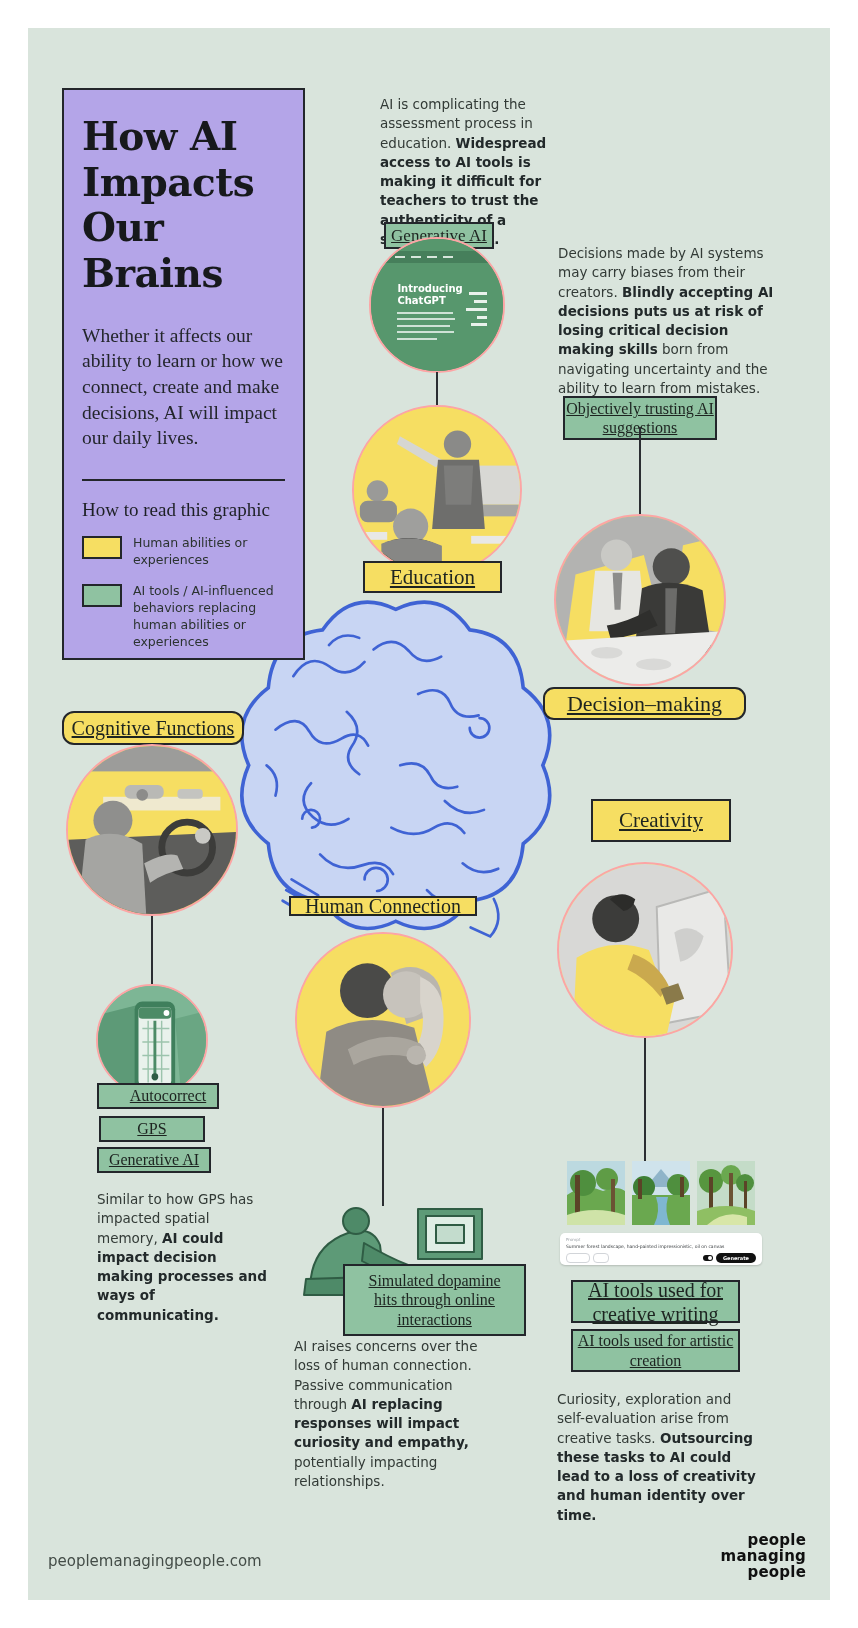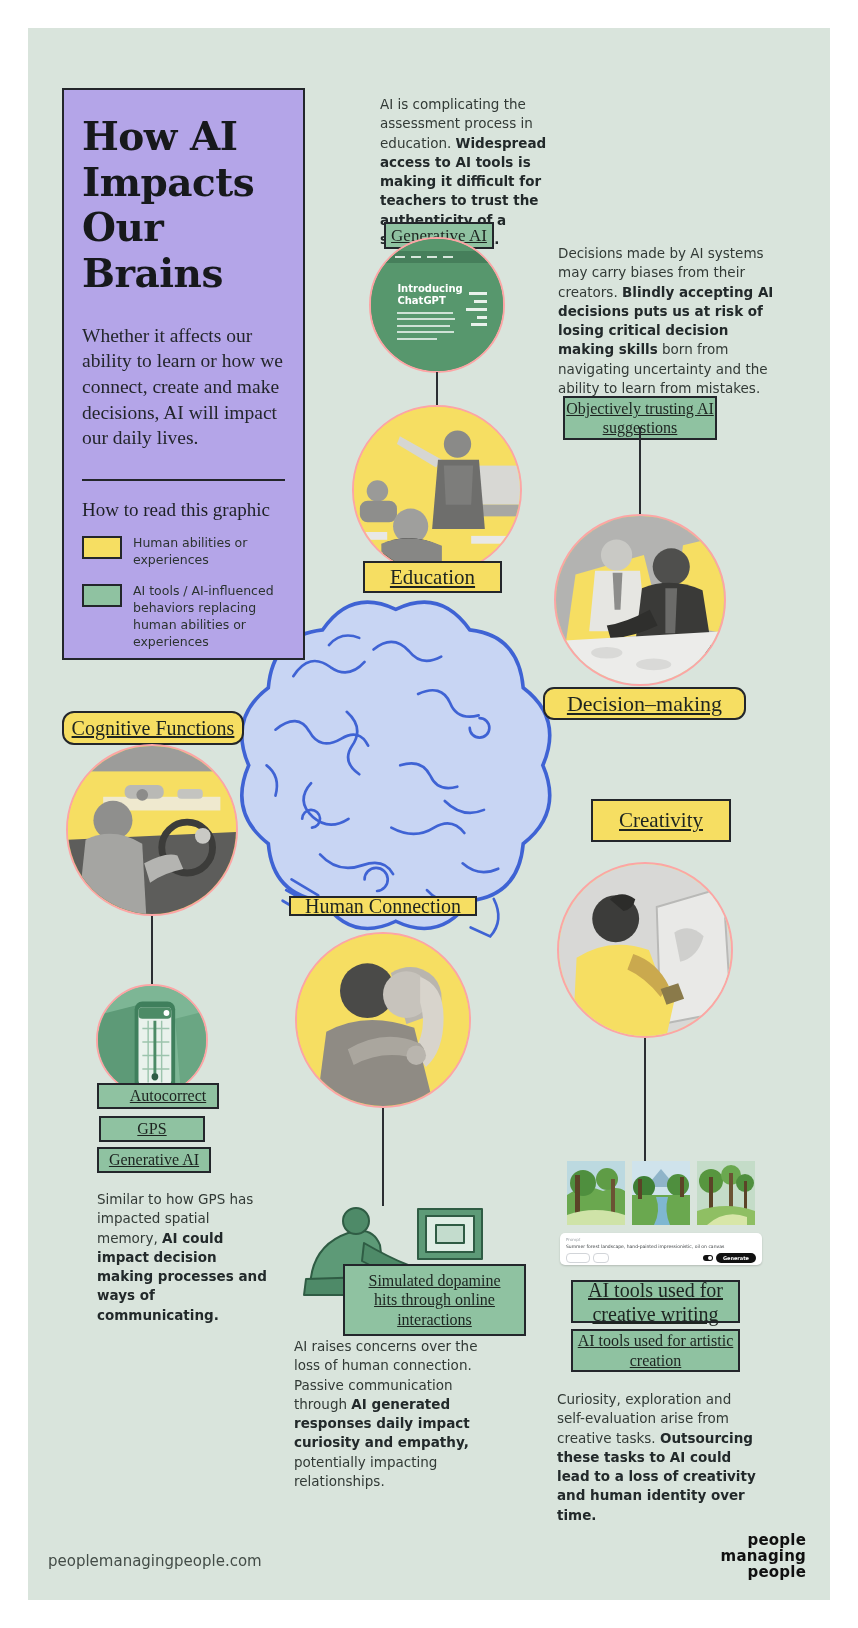--- a/index.html
+++ b/index.html
@@ -265,21 +265,21 @@
         <path d="M6,84 L196,78 L198,100 L4,100 Z" fill="#4e8a68"></path>
         <rect x="92" y="70" width="42" height="8" fill="#cfe3d6"></rect>
         <path d="M140,80 L168,76 L172,92 L144,96 Z" fill="#cfe3d6"></path>
         <path d="M150,88 L182,84 L184,98 L152,100 Z" fill="#dfeee5"></path>
       </g>
     </svg>
   </div>
 
   <div class="abs glabel" style="left:299px;top:1264px;width:183px;height:72px;font-size:16px;line-height:1.2;padding:0 20px;margin-left:44px;">Simulated dopamine hits through online interactions</div>
 
-  <div class="abs para" style="left:294px;top:1337px;width:196px;"><span>AI raises concerns over the loss of human connection. Passive communication through </span><strong>AI generated responses daily impact curiosity and empathy,</strong><span> potentially impacting relationships.</span></div>
+  <div class="abs para" style="left:294px;top:1337px;width:196px;"><span>AI raises concerns over the loss of human connection. Passive communication through </span><strong>AI replacing responses will impact curiosity and empathy,</strong><span> potentially impacting relationships.</span></div>
 
   <div class="abs ylabel" style="left:591px;top:799px;width:140px;height:43px;font-size:21px;">Creativity</div>
 
   <div class="circle" style="left:557px;top:862px;width:176px;height:176px;">
     <svg viewBox="0 0 176 176">
       <rect width="176" height="176" fill="#d8d8d6"></rect>
       <path d="M100,44 L168,24 L176,150 L104,164 Z" fill="#e9e9e7" stroke="#b9b9b7" stroke-width="2"></path>
       <path d="M118,70 Q134,60 148,74 Q142,96 124,100 Z" fill="#cfcfcd"></path>
       <circle cx="58" cy="56" r="24" fill="#3c3c3a"></circle>
       <path d="M52,36 Q64,26 78,36 Q76,46 66,48 Z" fill="#2c2c2a"></path>

